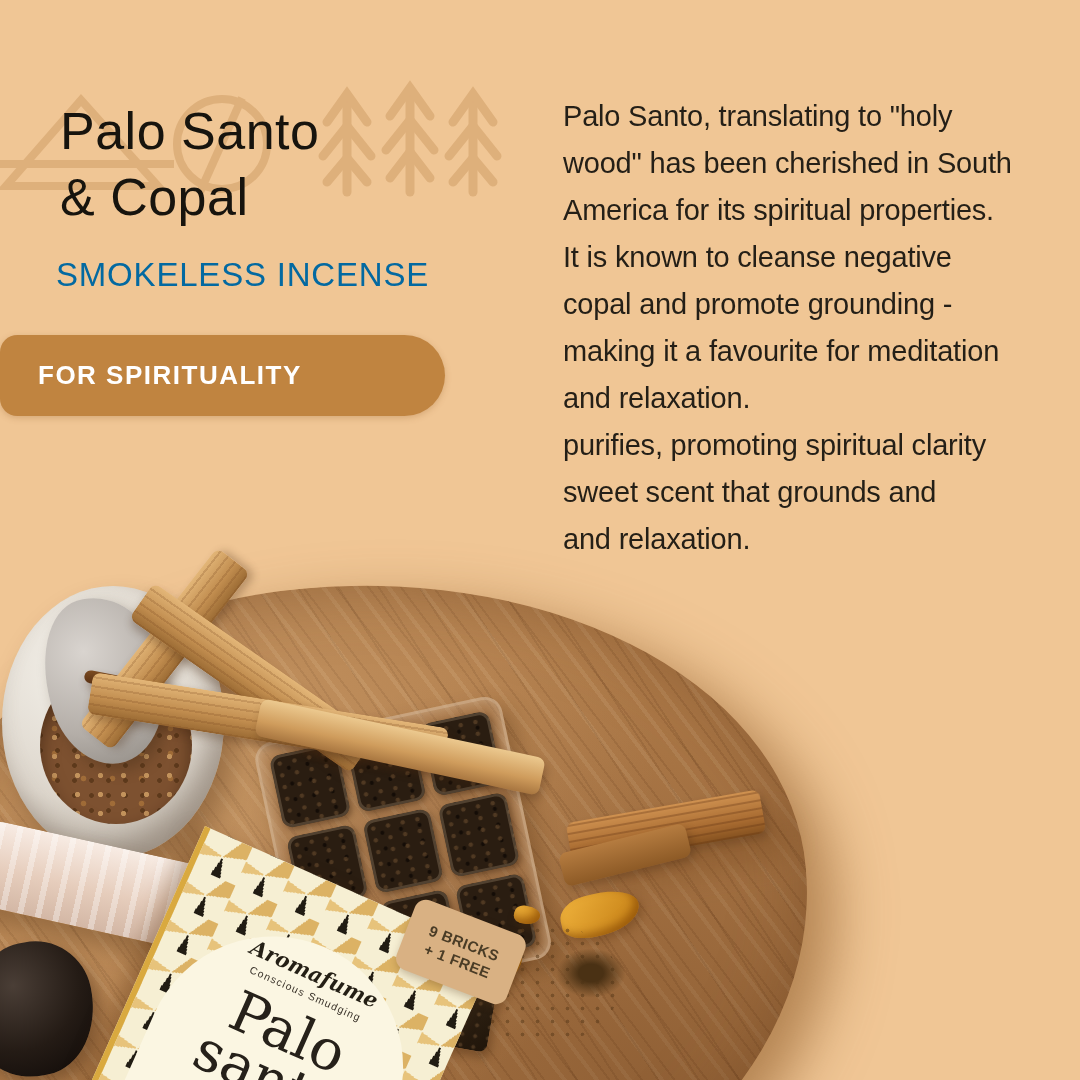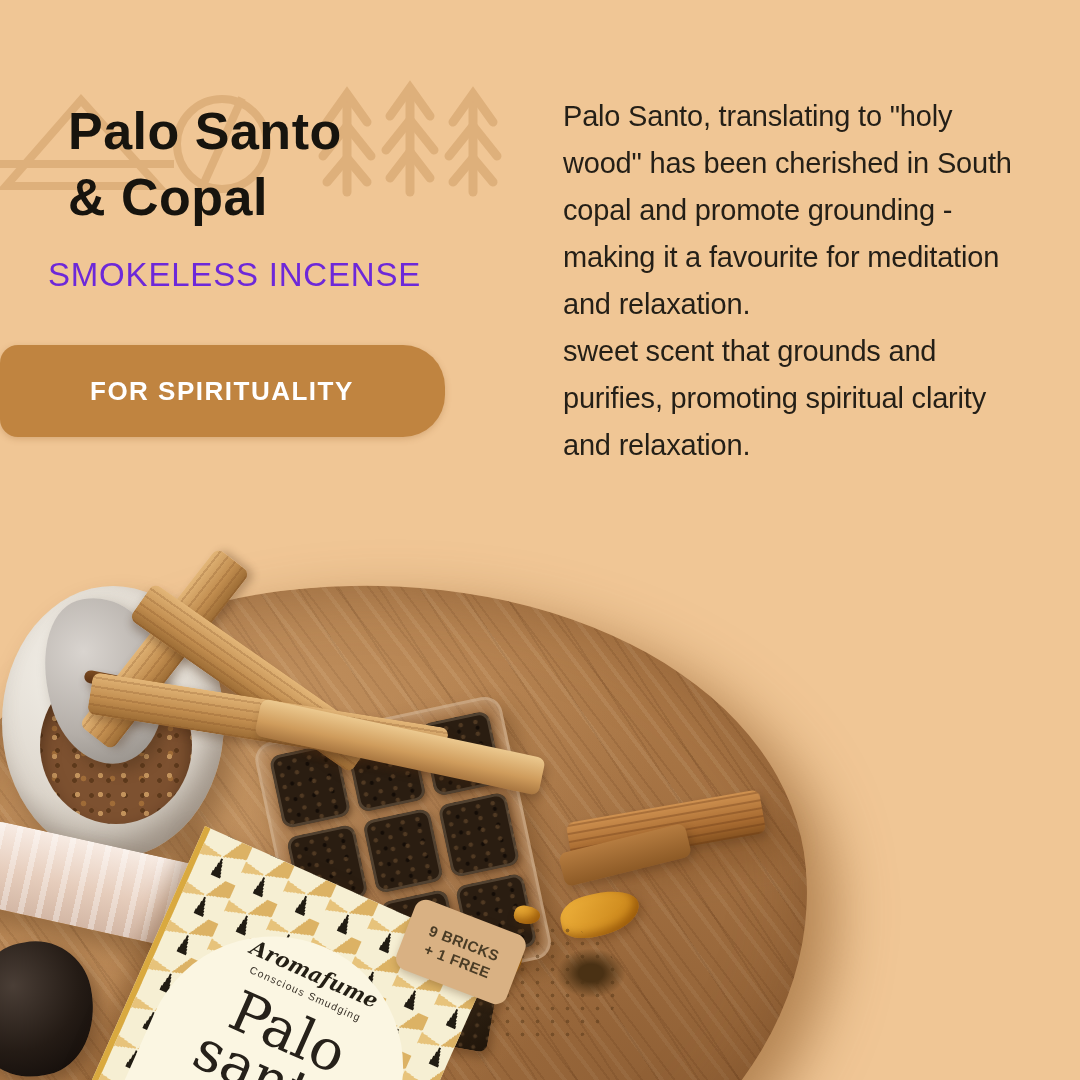--- a/index.html
+++ b/index.html
@@ -10,31 +10,31 @@
   }
   
   .decor{position:absolute;color:#b67e41;opacity:.30;}
   .decor svg{display:block;overflow:visible;}
   .decor-triangle{left:-8px;top:94px;}
   .decor-circle{left:170px;top:92px;}
   .decor-trees{left:314px;top:80px;}
   
   .title{
     position:absolute;left:60px;top:98px;
-    font-size:52px;font-weight:bold;line-height:66px;
-    color:#17140e;letter-spacing:.5px;margin-left:8px;
+    font-size:52px;font-weight:normal;line-height:66px;
+    color:#17140e;letter-spacing:.5px;
   }
   .subtitle{
-    position:absolute;left:48px;top:256px;
-    font-size:33px;color:#6d28d9;letter-spacing:.8px;
+    position:absolute;left:56px;top:256px;
+    font-size:33px;color:#0369a1;letter-spacing:.8px;
   }
   .pill{
-    position:absolute;left:0;top:345px;width:445px;height:92px;
+    position:absolute;left:0;top:335px;width:445px;height:81px;
     background:#c08440;border-radius:18px 42px 42px 18px;
-    display:flex;align-items:center;box-sizing:border-box;padding-left:90px;
+    display:flex;align-items:center;box-sizing:border-box;padding-left:38px;
     box-shadow:0 2px 6px rgba(140,85,30,.25);
   }
   .pill span{color:#ffffff;font-size:26px;font-weight:bold;letter-spacing:1.5px;}
   
   .copy{position:absolute;left:563px;top:100px;color:#241f17;}
   .copy .line{display:block;height:47px;font-size:29px;letter-spacing:-.2px;white-space:nowrap;}
   .copy .para-gap{height:46px;}
   .copy strong{font-weight:normal;}
   
   .photo{position:absolute;left:0;top:0;width:1080px;height:1080px;}
@@ -228,26 +228,28 @@
     <div>&amp; Copal</div>
   </div>
   <div class="subtitle">SMOKELESS INCENSE</div>
   <div class="pill">
     <span>FOR SPIRITUALITY</span>
   </div>
 
   <div class="copy">
     <span class="line"><strong>Palo Santo,</strong><span> translating to "holy</span></span>
     <span class="line">wood" has been cherished in South</span>
+    <span class="line">America for its spiritual properties.</span>
+    <span class="line">It is known to cleanse negative</span>
     <span class="line">copal and promote grounding -</span>
     <span class="line">making it a favourite for meditation</span>
     <span class="line">and relaxation.</span>
     <span class="para-gap"></span>
+    <span class="line">purifies, promoting spiritual clarity</span>
     <span class="line">sweet scent that grounds and</span>
-    <span class="line">purifies, promoting spiritual clarity</span>
     <span class="line">and relaxation.</span>
   </div>
 
   <div class="photo">
     <div class="board"></div>
 
     <div class="tray">
       <div class="brick"></div>
       <div class="brick"></div>
       <div class="brick"></div>

